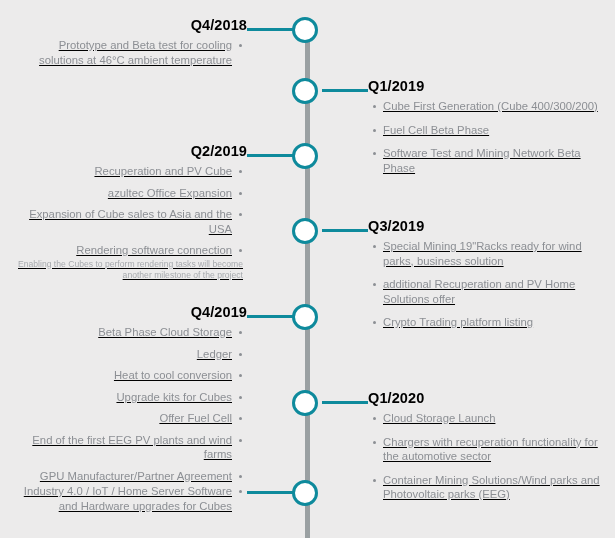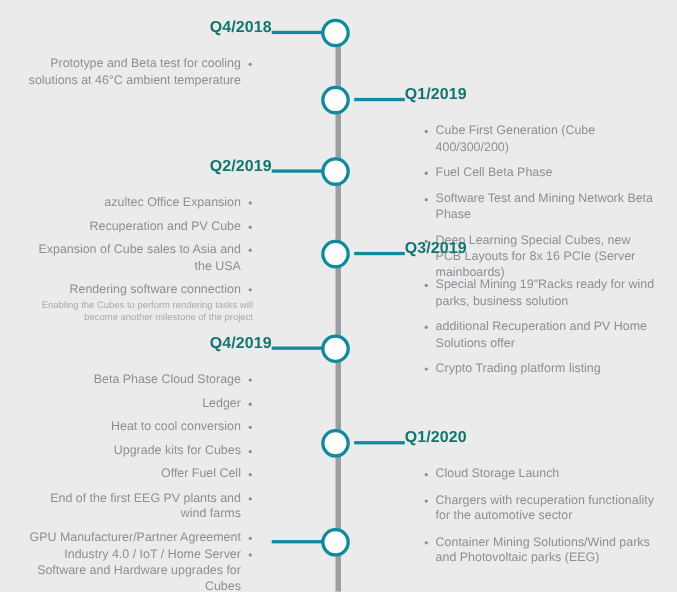--- a/index.html
+++ b/index.html
@@ -66,30 +66,31 @@
   }
   .block.right {
     left: 368px;
     right: 0;
     text-align: left;
   }
 
   .block-title {
     font-size: 14.5px;
     font-weight: bold;
-    color: #0f766e;
+    color: #000000;
     letter-spacing: .1px;
     line-height: 17px;
     margin: 0 0 3px 0;
   }
 
   ul.items {
     list-style: none;
-    margin: 17px;
+    margin: 4px;
     padding: 0;
+    text-decoration: underline;
   }
 
   li.item {
     font-size: 11.3px;
     color: #8c8f94;
     line-height: 14.5px;
     position: relative;
   }
 
   
@@ -151,30 +152,29 @@
       </ul>
     </div>
     <div class="node" style="top: 78px;"></div>
     <div class="connector to-right" style="top: 89px;"></div>
     <div class="block right" style="top: 78px;">
       <div class="block-title">Q1/2019</div>
       <ul class="items">
         <li class="item"><span>Cube First Generation (Cube 400/300/200)</span></li>
         <li class="item"><span>Fuel Cell Beta Phase</span></li>
         <li class="item"><span>Software Test and Mining Network Beta Phase</span></li>
-        <li class="item"><span>Deep Learning Special Cubes, new PCB Layouts for 8x 16 PCIe (Server mainboards)</span></li>
       </ul>
     </div>
     <div class="node" style="top: 143px;"></div>
     <div class="connector to-left" style="top: 154px;"></div>
     <div class="block left" style="top: 143px;">
       <div class="block-title">Q2/2019</div>
       <ul class="items">
+        <li class="item"><span>Recuperation and PV Cube</span></li>
         <li class="item"><span>azultec Office Expansion</span></li>
-        <li class="item"><span>Recuperation and PV Cube</span></li>
         <li class="item"><span>Expansion of Cube sales to Asia and the USA</span></li>
         <li class="item"><span>Rendering software connection</span><span class="subnote">Enabling the Cubes to perform rendering tasks will become another milestone of the project</span></li>
       </ul>
     </div>
     <div class="node" style="top: 218px;"></div>
     <div class="connector to-right" style="top: 229px;"></div>
     <div class="block right" style="top: 218px;">
       <div class="block-title">Q3/2019</div>
       <ul class="items">
         <li class="item"><span>Special Mining 19"Racks ready for wind parks, business solution</span></li>

